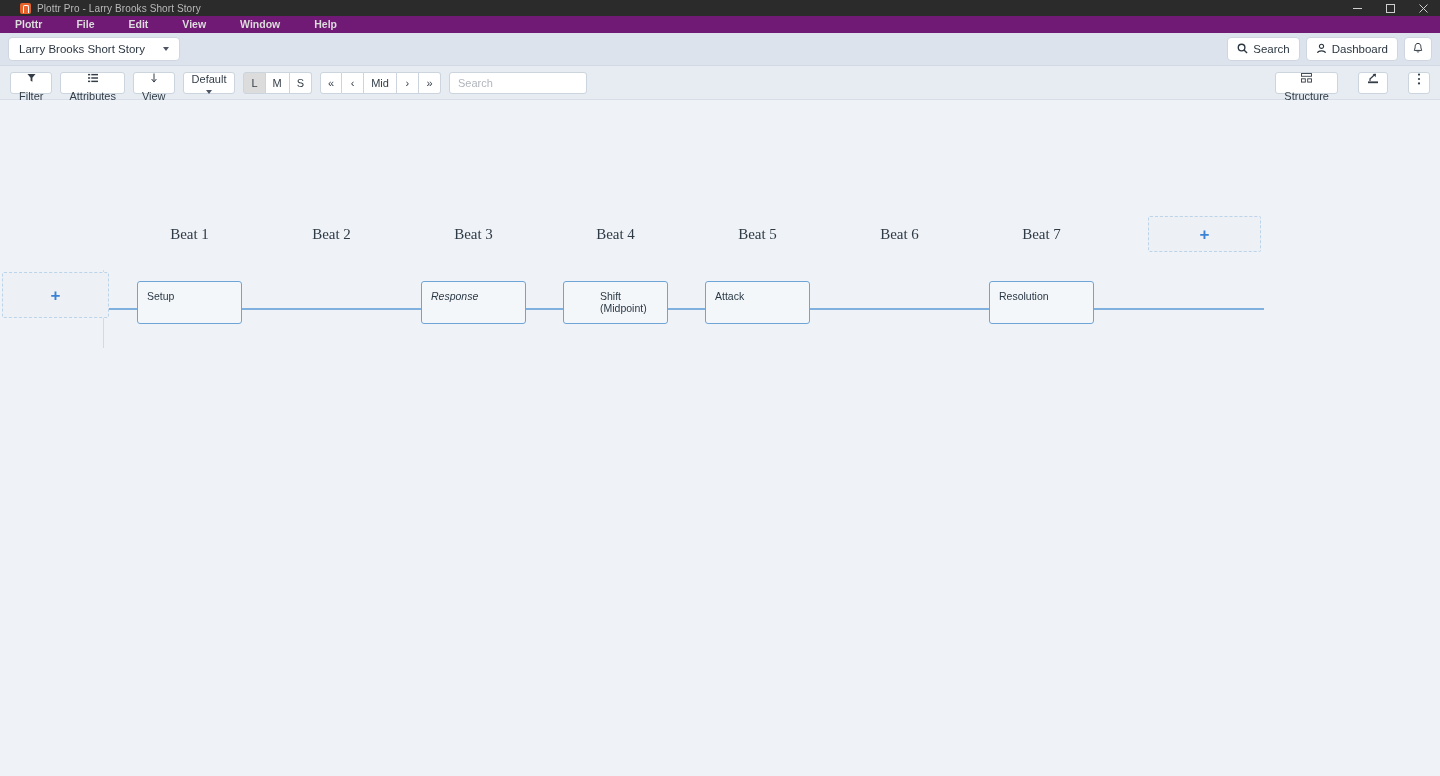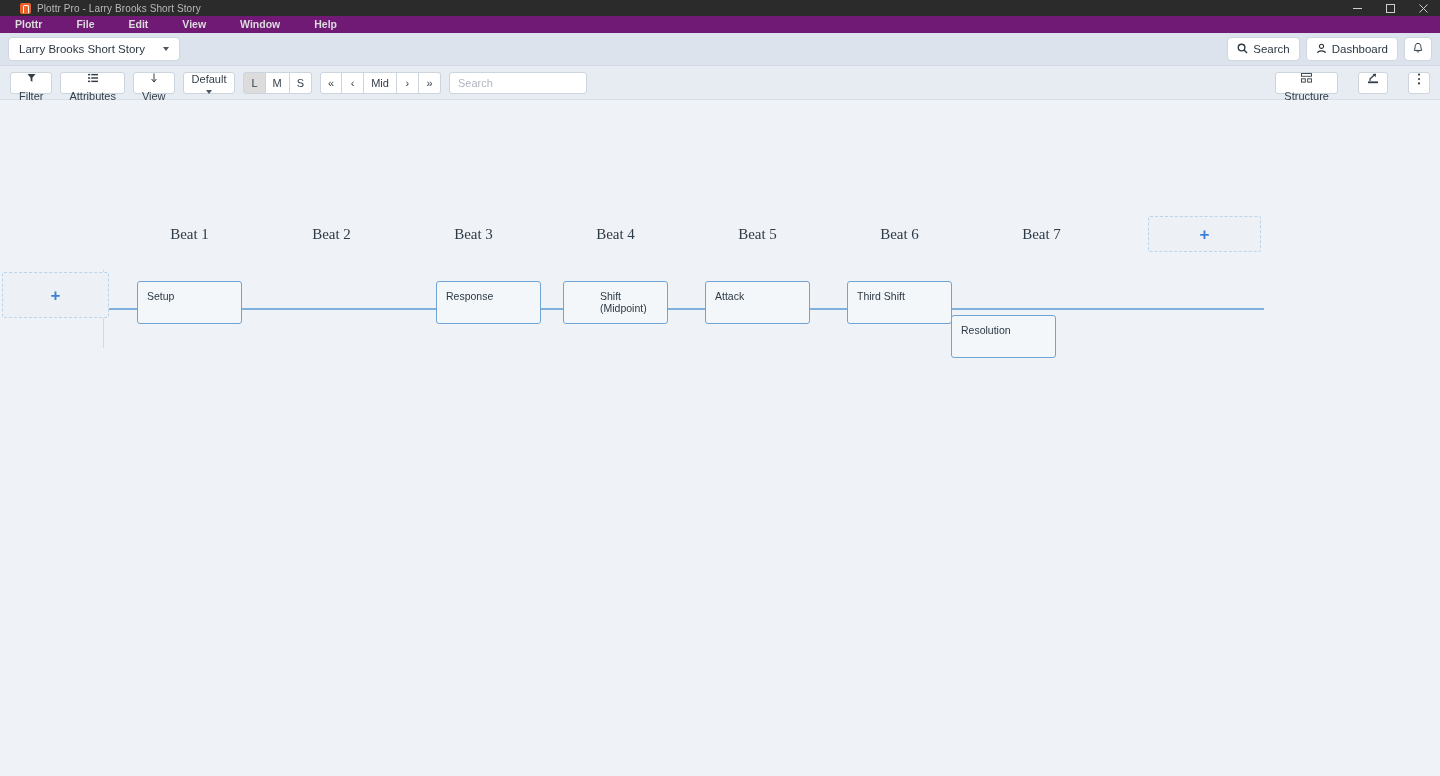--- a/index.html
+++ b/index.html
@@ -466,23 +466,22 @@
 
   <div class="add-dashed" style="left:1148px;top:116px;width:113px;height:36px;">
     <span class="plus">+</span>
   </div>
 
   <div class="plot-label">Main Plot</div>
   <div class="v-divider"></div>
   <div class="h-line"></div>
 
   <div class="card" style="left:137px;">Setup</div>
-  <div class="card" style="left:436px;">Response</div>
+  <div class="card" style="left:421px;font-style:italic;">Response</div>
   <div class="card" style="left:563px;padding-left:36px;">Shift (Midpoint)</div>
   <div class="card" style="left:705px;">Attack</div>
-  <div class="card" style="left:847px;">Third Shift</div>
-  <div class="card" style="left:951px;margin-top:34px;">Resolution</div>
+  <div class="card" style="left:989px;">Resolution</div>
 
   <div class="add-dashed" style="left:2px;top:172px;width:107px;height:46px;">
     <span class="plus">+</span>
   </div>
 
 </div>
 
 </body></html>

